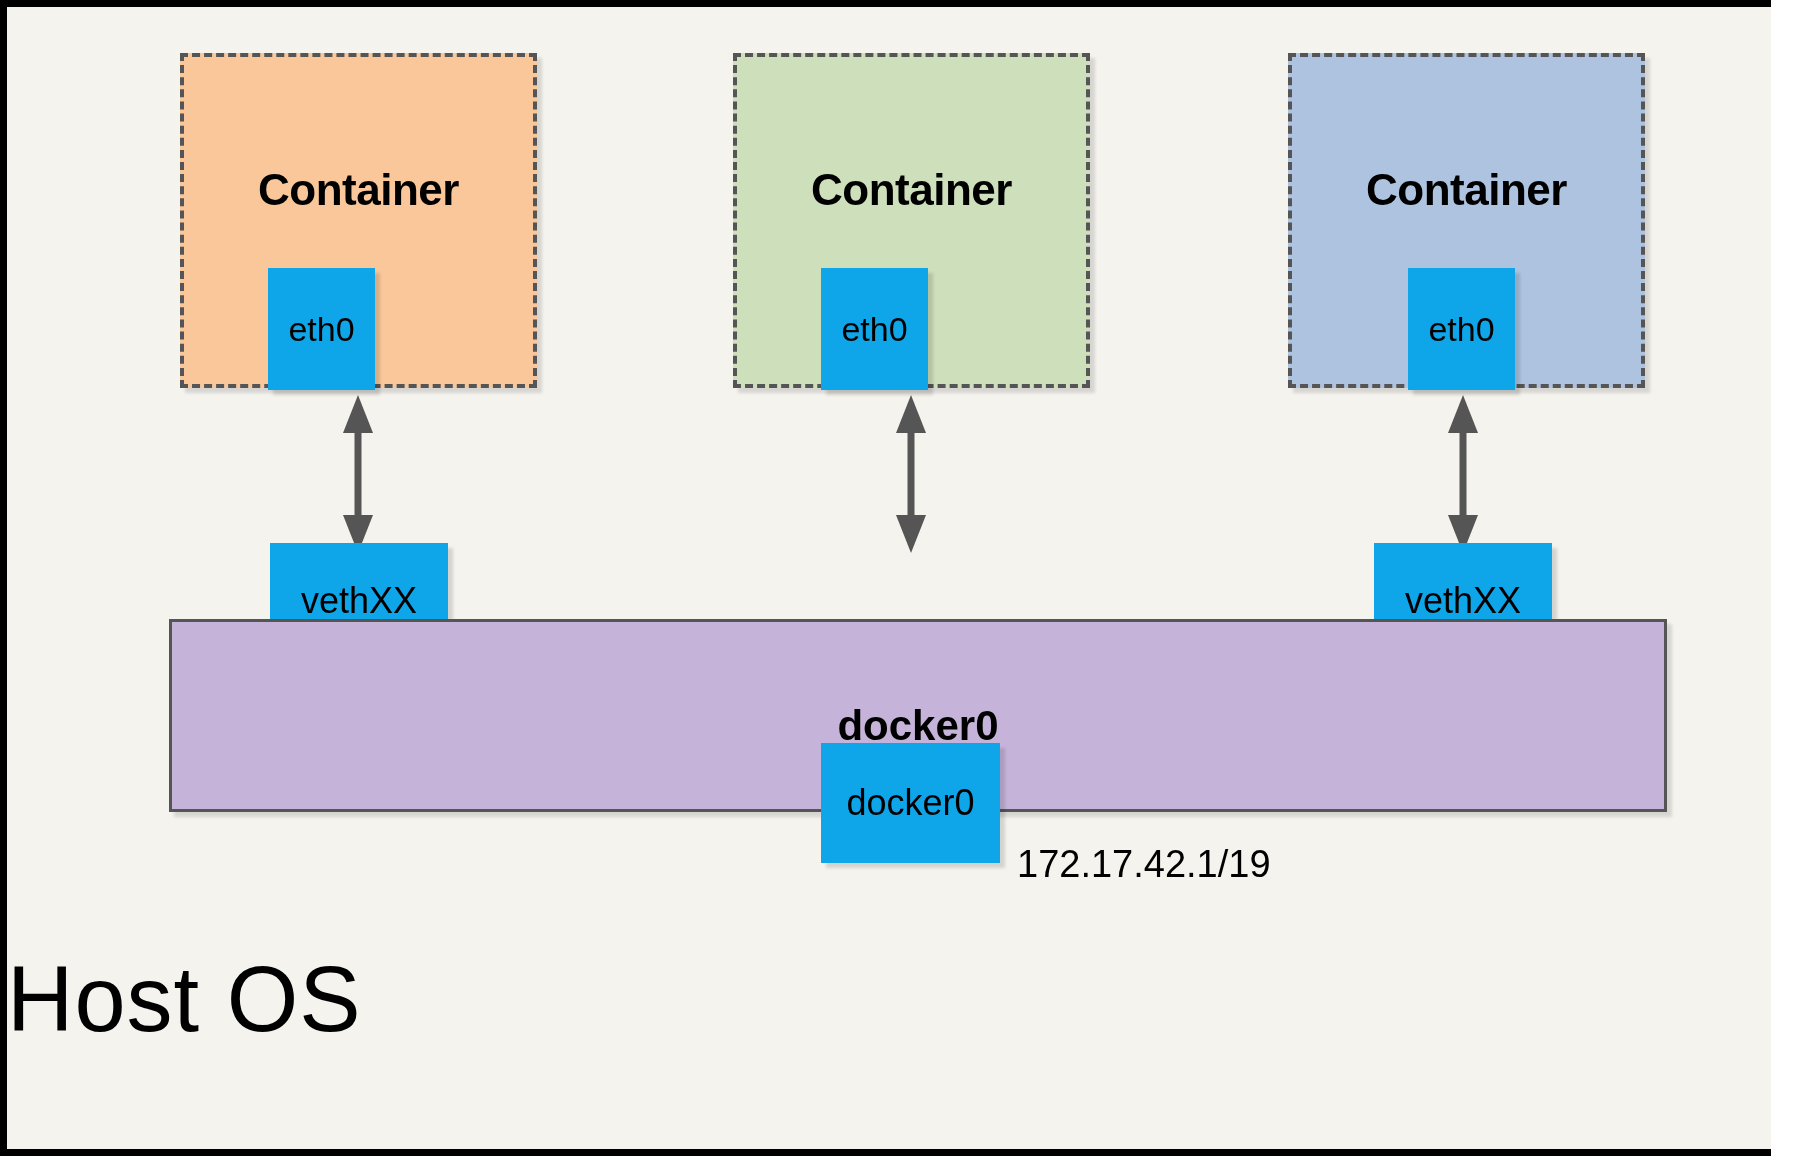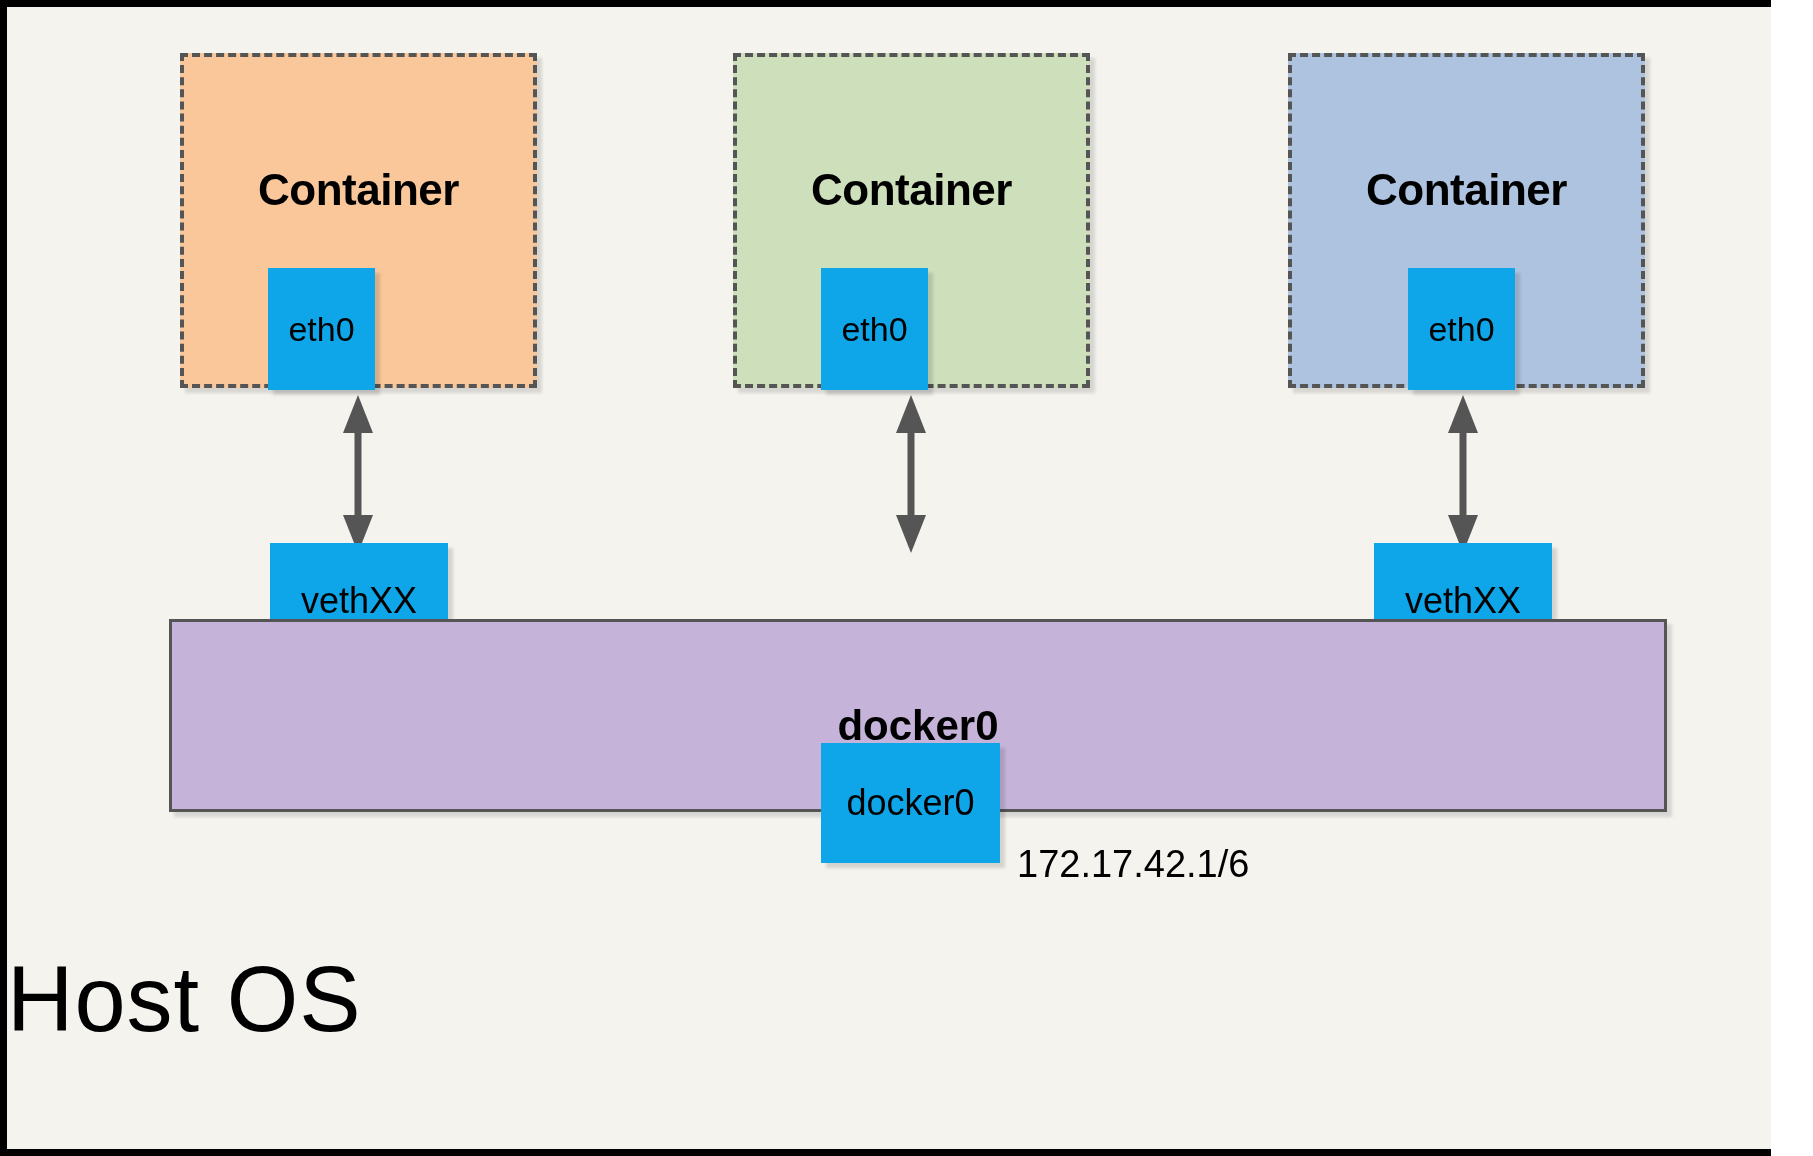--- a/index.html
+++ b/index.html
@@ -174,18 +174,18 @@
     <div class="iface-box veth-box" id="veth-3" style="left: 1367px; top: 536px;">
       <span>vethXX</span>
     </div>
 
     <div class="bridge-bar" style="background: rgb(197, 179, 217);">
       <div class="bridge-label">docker0</div>
     </div>
     <div class="iface-box docker0-box" id="docker0-iface" style="left: 814px; top: 736px;">
       <span>docker0</span>
     </div>
-    <div class="ip-text">172.17.42.1/6</div>
+    <div class="ip-text">172.17.42.1/19</div>
 
     <div class="host-os-label">Host OS</div>
 
   </div>
 </div>
 
 </body></html>

